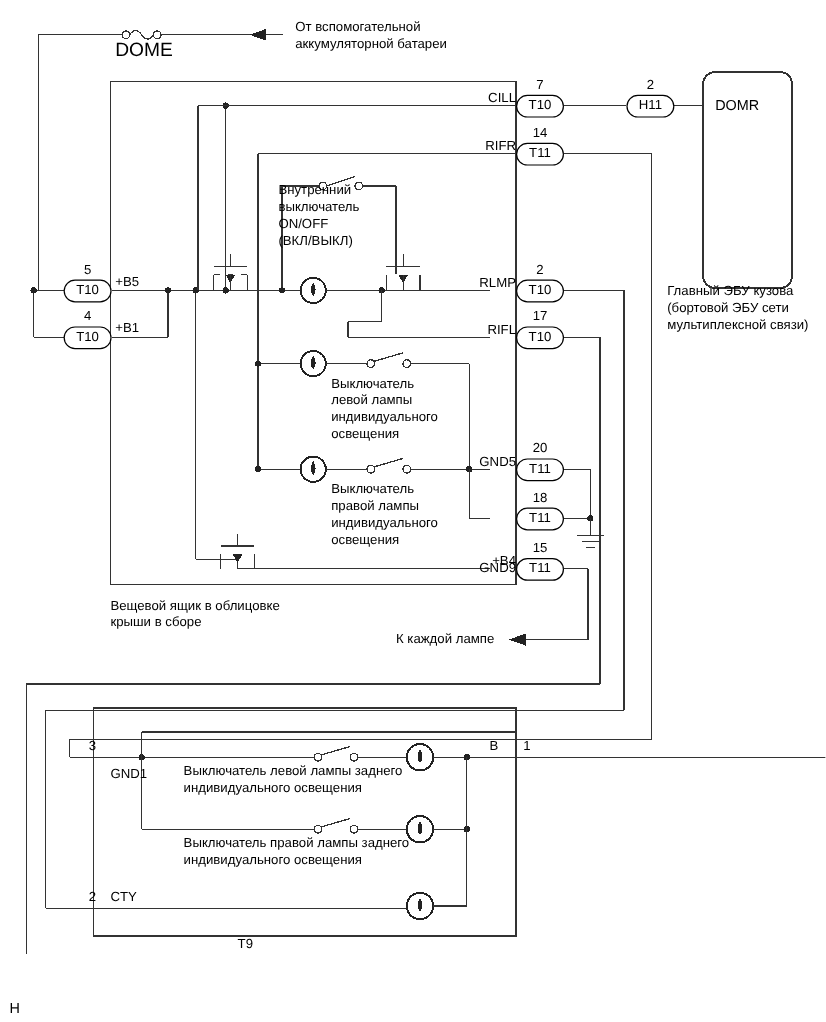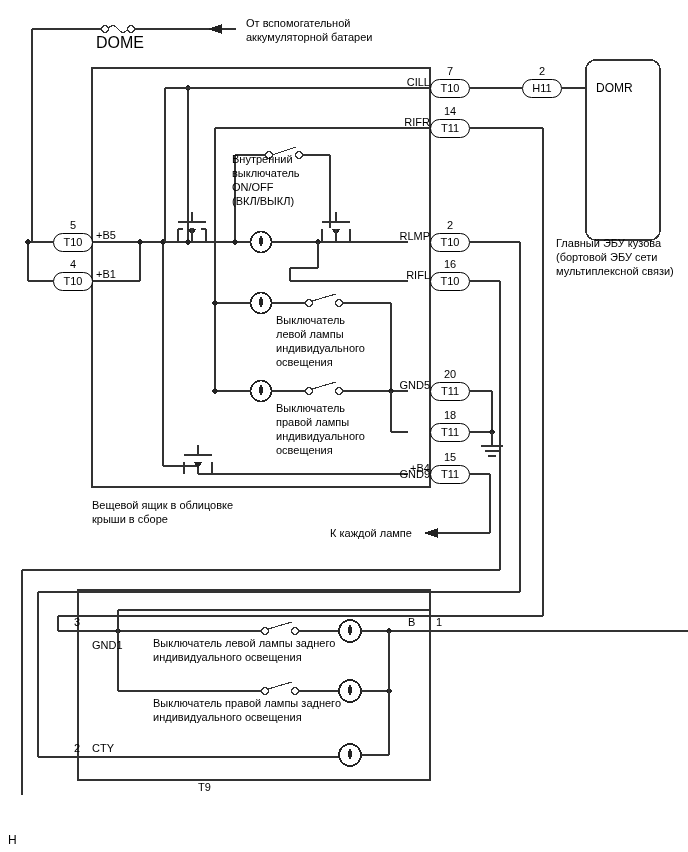--- a/index.html
+++ b/index.html
@@ -274,21 +274,21 @@
 
   <div class="lbl" style="left:380px; top:115px; text-align:right; width:50px;">RIFR</div>
   <div class="pin" style="left:430px; top:105px; width:40px;">14</div>
   <div class="conn" style="left:430px; top:119px;">T11</div>
 
   <div class="lbl" style="left:374px; top:229px; text-align:right; width:56px;">RLMP</div>
   <div class="pin" style="left:430px; top:219px; width:40px;">2</div>
   <div class="conn" style="left:430px; top:233px;">T10</div>
 
   <div class="lbl" style="left:380px; top:268px; text-align:right; width:50px;">RIFL</div>
-  <div class="pin" style="left:430px; top:258px; width:40px;">16</div>
+  <div class="pin" style="left:430px; top:258px; width:40px;">17</div>
   <div class="conn" style="left:430px; top:272px;">T10</div>
 
   <div class="lbl" style="left:374px; top:378px; text-align:right; width:56px;">GND5</div>
   <div class="pin" style="left:430px; top:368px; width:40px;">20</div>
   <div class="conn" style="left:430px; top:382px;">T11</div>
 
   <div class="lbl" style="left:374px; top:419px; text-align:right; width:56px;margin-top:48px;">GND9</div>
   <div class="pin" style="left:430px; top:409px; width:40px;">18</div>
   <div class="conn" style="left:430px; top:423px;">T11</div>
 

